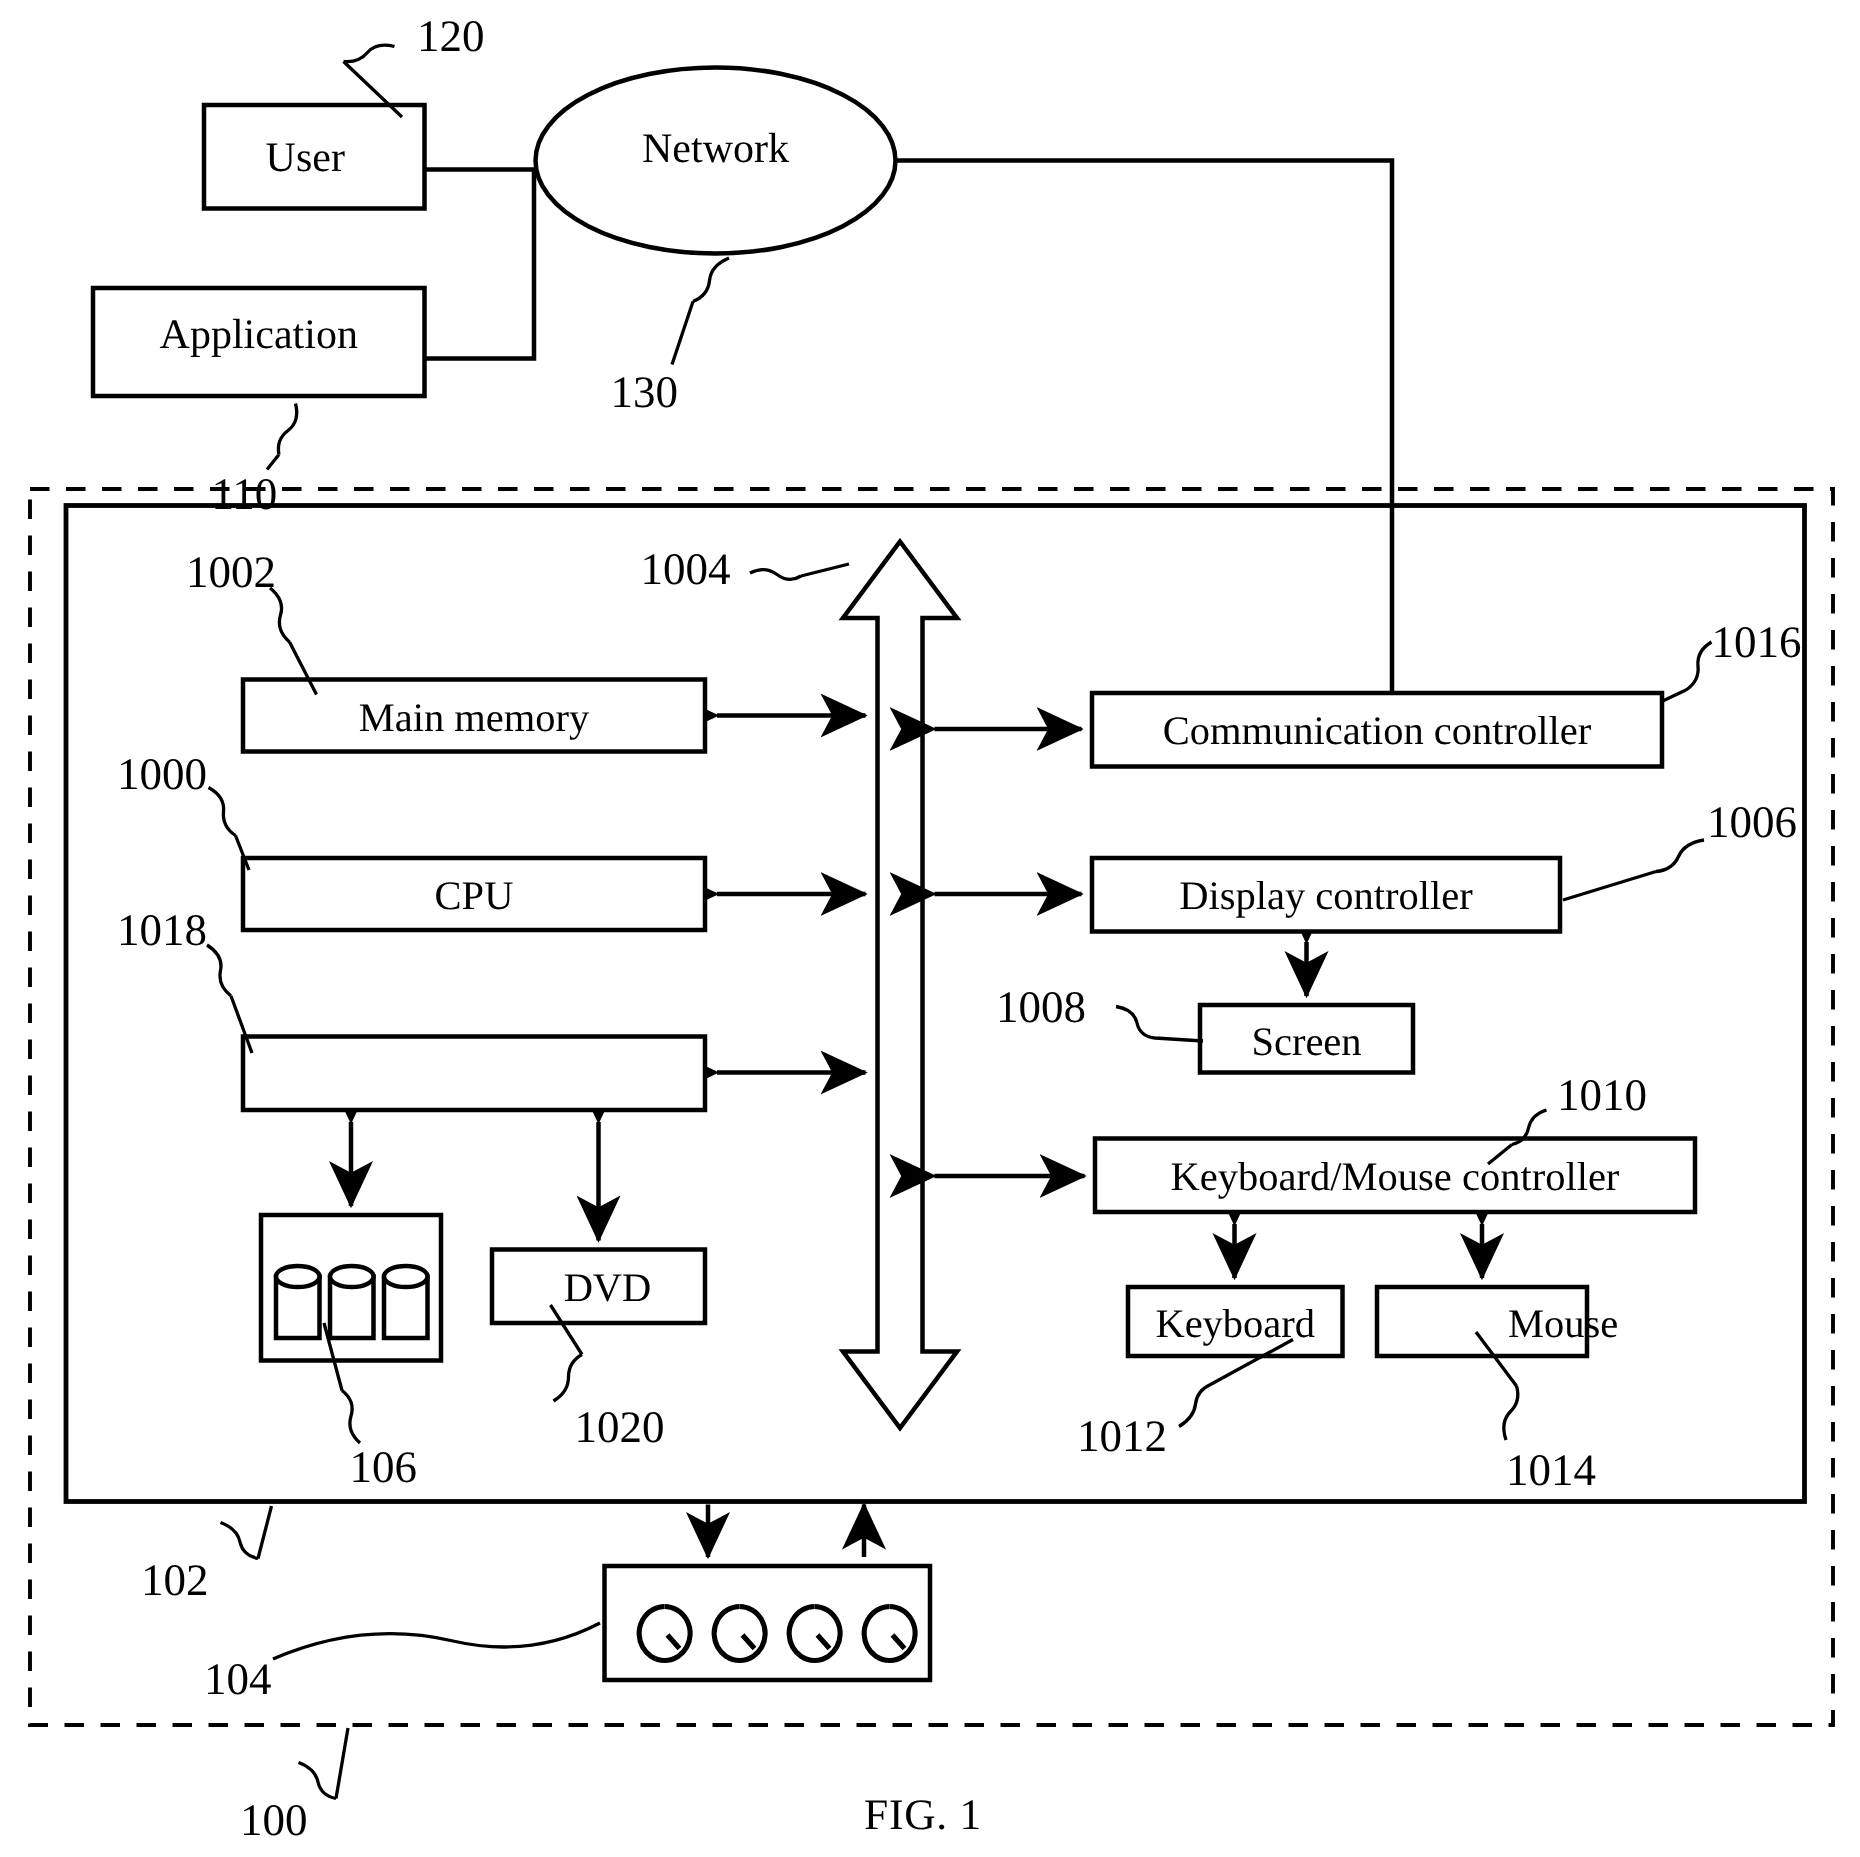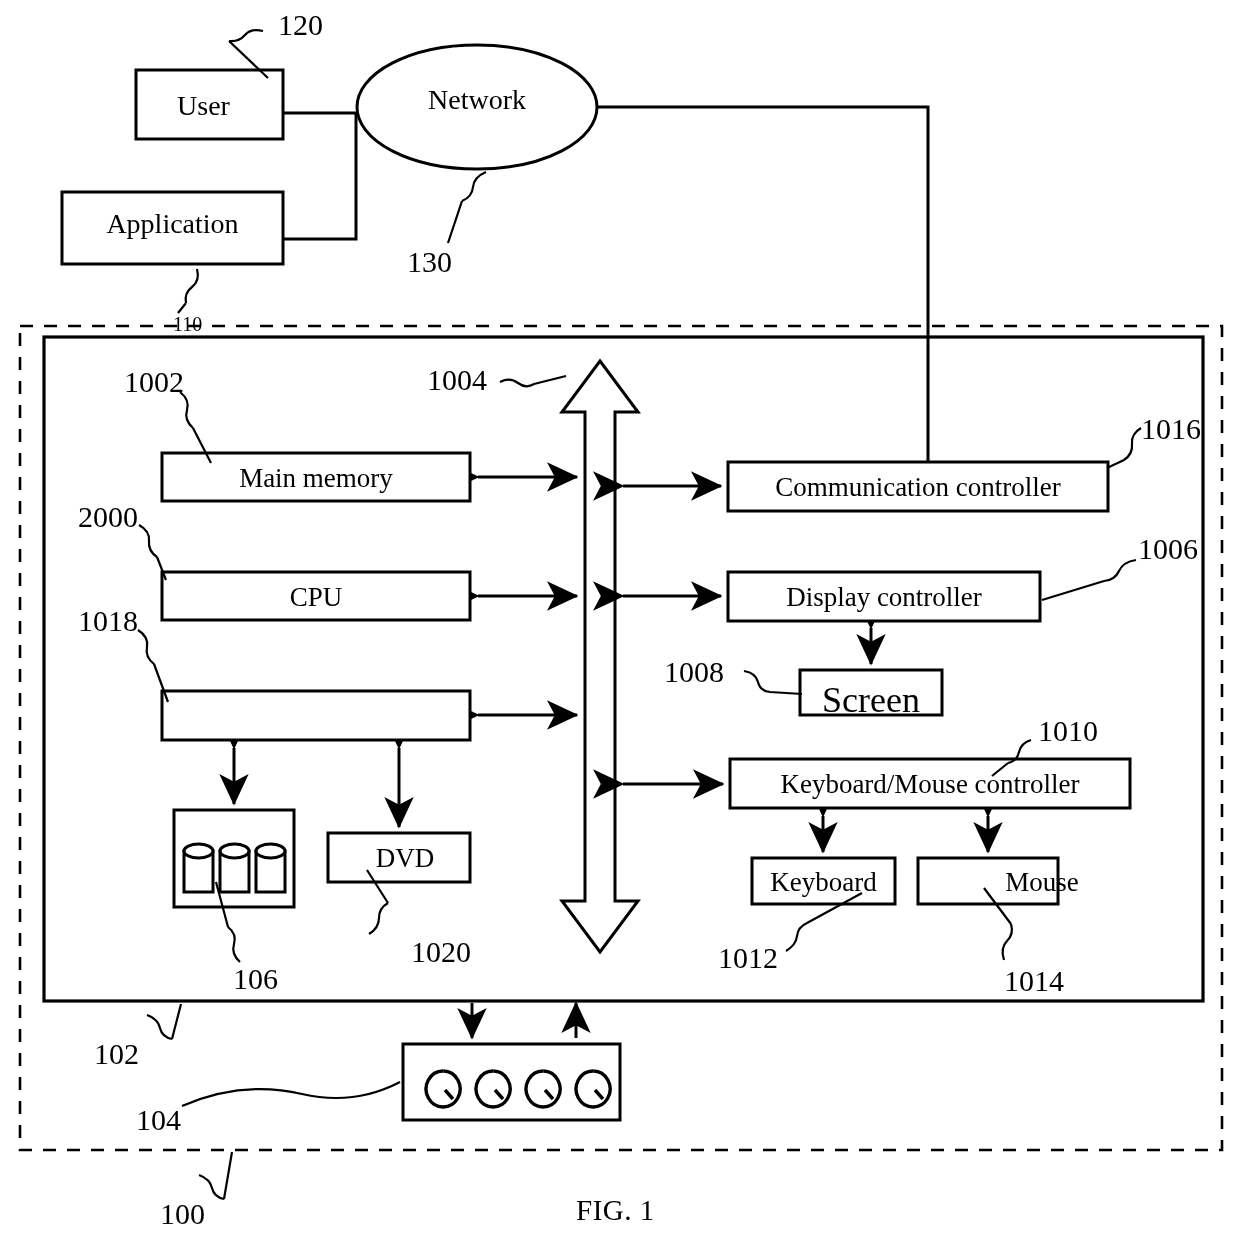--- a/index.html
+++ b/index.html
@@ -134,55 +134,55 @@
 
     <div style="position:absolute;left:162px;top:582px;width:308px;text-align:center;font-size:27px;">CPU</div>
 
 
     <div style="position:absolute;left:328px;top:843px;width:154px;text-align:center;font-size:27px;">DVD</div>
 
     <div style="position:absolute;left:728px;top:472px;width:380px;text-align:center;font-size:27px;">Communication controller</div>
 
     <div style="position:absolute;left:728px;top:582px;width:312px;text-align:center;font-size:27px;">Display controller</div>
 
-    <div style="position:absolute;left:800px;top:679px;width:142px;text-align:center;font-size:36px;">Screen</div>
+    <div style="position:absolute;left:800px;top:679px;width:142px;text-align:center;font-size:27px;">Screen</div>
 
     <div style="position:absolute;left:730px;top:769px;width:400px;text-align:center;font-size:27px;">Keyboard/Mouse controller</div>
 
     <div style="position:absolute;left:752px;top:867px;width:143px;text-align:center;font-size:27px;">Keyboard</div>
 
     <div style="position:absolute;left:972px;top:867px;width:140px;text-align:center;font-size:27px;">Mouse</div>
 
     <div style="position:absolute;left:278px;top:8px;font-size:30px;">120</div>
 
-    <div style="position:absolute;left:141px;top:313px;font-size:20px;margin-left:32px;">110</div>
+    <div style="position:absolute;left:141px;top:313px;font-size:30px;">110</div>
 
     <div style="position:absolute;left:407px;top:245px;font-size:30px;">130</div>
 
     <div style="position:absolute;left:124px;top:365px;font-size:30px;">1002</div>
 
     <div style="position:absolute;left:427px;top:363px;font-size:30px;">1004</div>
 
-    <div style="position:absolute;left:78px;top:500px;font-size:30px;">2000</div>
+    <div style="position:absolute;left:78px;top:500px;font-size:30px;">1000</div>
 
     <div style="position:absolute;left:78px;top:604px;font-size:30px;">1018</div>
 
     <div style="position:absolute;left:1141px;top:393px;font-size:30px;margin-top:19px;">1016</div>
 
     <div style="position:absolute;left:1138px;top:532px;font-size:30px;">1006</div>
 
     <div style="position:absolute;left:664px;top:655px;font-size:30px;">1008</div>
 
     <div style="position:absolute;left:1038px;top:714px;font-size:30px;">1010</div>
 
     <div style="position:absolute;left:718px;top:941px;font-size:30px;">1012</div>
 
     <div style="position:absolute;left:1004px;top:964px;font-size:30px;">1014</div>
 
-    <div style="position:absolute;left:383px;top:935px;font-size:30px;margin-left:28px;">1020</div>
+    <div style="position:absolute;left:383px;top:935px;font-size:30px;">1020</div>
 
     <div style="position:absolute;left:233px;top:962px;font-size:30px;">106</div>
 
     <div style="position:absolute;left:94px;top:1037px;font-size:30px;">102</div>
 
     <div style="position:absolute;left:136px;top:1103px;font-size:30px;">104</div>
 
     <div style="position:absolute;left:160px;top:1197px;font-size:30px;">100</div>
 
     <div class="figcap" style="position:absolute;left:576px;top:1194px;font-size:29px;">FIG. 1</div>

